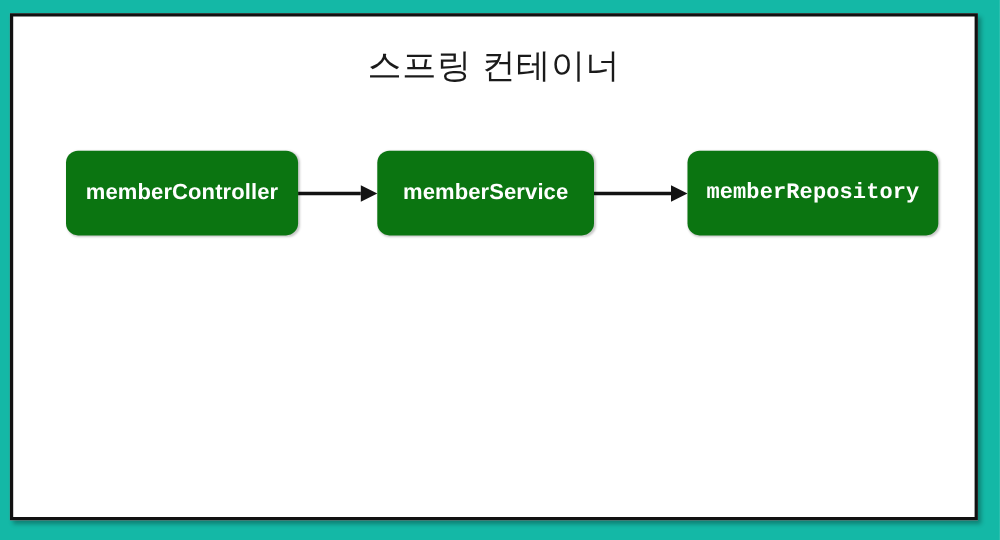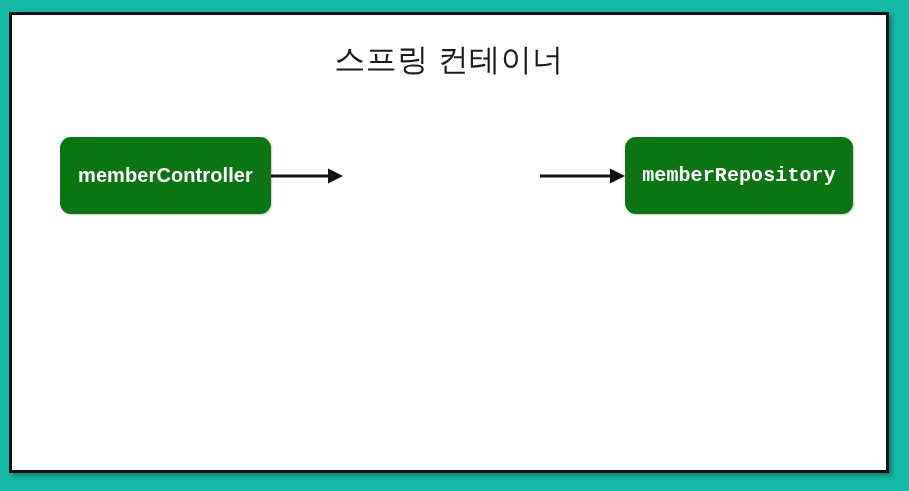--- a/index.html
+++ b/index.html
@@ -120,20 +120,23 @@
         <polygon points="598,153.5 613,161 598,168.5"></polygon>
       </g>
     </svg>
 
     <div class="beans-layer">
 
       <div class="bean-node n0">
         <span class="bean-label">memberController</span>
       </div>
 
+      <div class="bean-node n1">
+        <span class="bean-label">memberService</span>
+      </div>
 
       <div class="bean-node n2">
         <span class="bean-label">memberRepository</span>
       </div>
 
     </div>
   </div>
 </div>
 
 </body></html>

